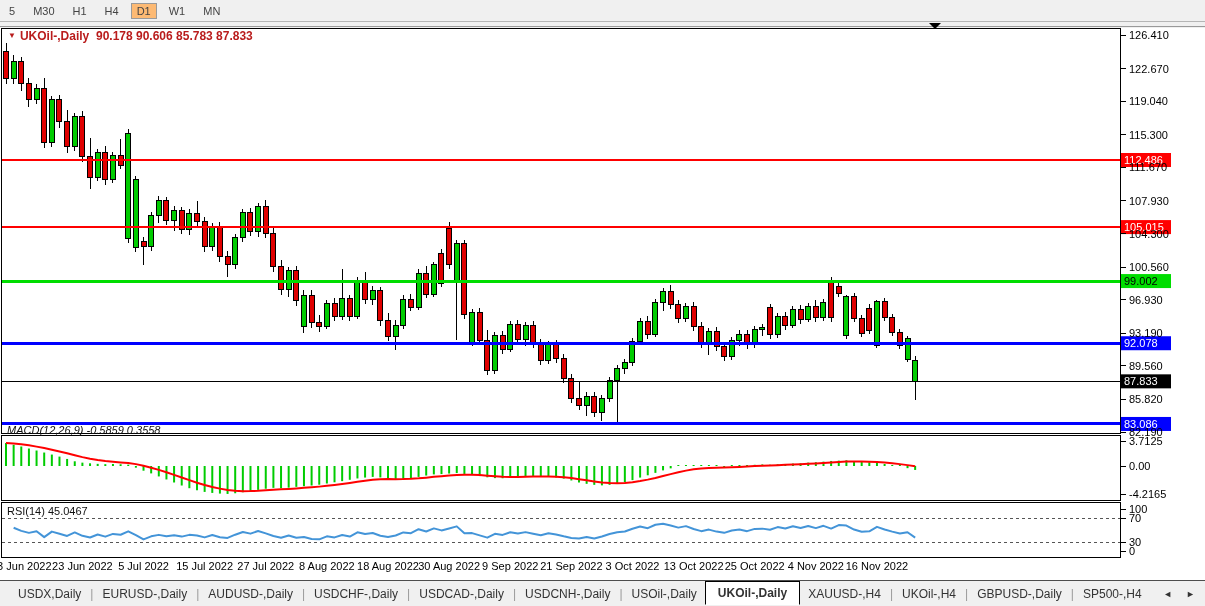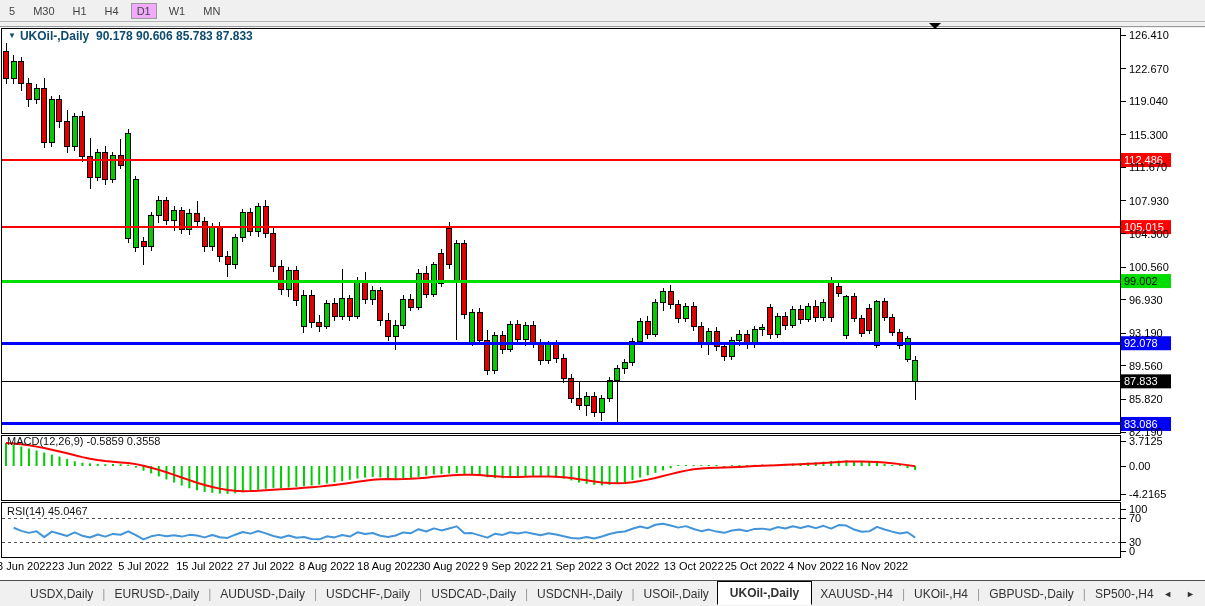--- a/index.html
+++ b/index.html
@@ -2,30 +2,30 @@
 <html><head>
 <meta charset="utf-8">
 <style>
   html,body{margin:0;padding:0;background:#fff;}
   .app{position:relative;width:1205px;height:606px;background:#fff;overflow:hidden;
        font-family:"Liberation Sans",sans-serif;-webkit-font-smoothing:none;}
   
   .tfbar{position:absolute;left:0;top:0;width:1205px;height:21px;background:#f0f0f0;
          border-bottom:1px solid #b5b5b5;display:flex;align-items:center;}
   .tf-item{font-size:11px;color:#444;padding:2px 6px;margin:0 3px;cursor:default;}
-  .tf-item.active{background:#f0abfc;border:1px solid #9a9a9a;padding:1px 5px;}
+  .tf-item.active{background:#fdba74;border:1px solid #9a9a9a;padding:1px 5px;}
   .gapstrip{position:absolute;left:0;top:22px;width:1205px;height:6px;background:#f0f0f0;}
   svg{position:absolute;left:0;top:22px;}
   
-  .chart-title{position:absolute;left:8px;top:29px;font-size:12px;font-weight:bold;color:#0c4a6e;z-index:5;}
+  .chart-title{position:absolute;left:8px;top:29px;font-size:12px;font-weight:bold;color:#b91c1c;z-index:5;}
   .chart-title .tri{font-size:8px;position:relative;top:-2px;margin-right:4px;}
   .ind-label{position:absolute;left:7px;font-size:11px;color:#111;z-index:5;}
   
   .tabbar{position:absolute;left:0;top:580px;width:1205px;height:26px;background:#f0f0f0;
-          border-top:1px solid #4d4d4d;display:flex;align-items:center;padding-left:28px;box-sizing:border-box;}
+          border-top:1px solid #4d4d4d;display:flex;align-items:center;padding-left:16px;box-sizing:border-box;}
   .tab{font-size:12px;color:#333;white-space:nowrap;padding:0 2px;cursor:default;}
   .tab.active{background:#fff;border:1px solid #000;border-bottom:1px solid #fff;
               font-weight:bold;padding:4px 12px;margin:0 6px;position:relative;top:-1px;}
   .tabsep{color:#999;margin:0 7px;font-size:12px;}
   .tab-arrows{margin-left:auto;padding-right:10px;display:flex;gap:14px;}
   .tab-arrow{font-size:9px;color:#333;cursor:default;}
 </style>
 </head>
 <body>
 
@@ -485,21 +485,21 @@
       <text x="754.7199999999999" y="548" font-size="11px" fill="#000" text-anchor="middle" font-family="&quot;Liberation Sans&quot;,sans-serif">25 Oct 2022</text>
       <text x="815.8399999999999" y="548" font-size="11px" fill="#000" text-anchor="middle" font-family="&quot;Liberation Sans&quot;,sans-serif">4 Nov 2022</text>
       <text x="876.9599999999999" y="548" font-size="11px" fill="#000" text-anchor="middle" font-family="&quot;Liberation Sans&quot;,sans-serif">16 Nov 2022</text>
       <polygon points="929,1 941,1 935,7" fill="#000"></polygon>
     </svg>
 
   <div class="chart-title">
     <span class="tri">▼</span><span>UKOil-,Daily</span>&nbsp;&nbsp;<span>90.178 90.606 85.783 87.833</span>
   </div>
 
-  <div class="ind-label" style="top:435px;">MACD(12,26,9) -0.5859 0.3558</div>
+  <div class="ind-label" style="top:424px;font-style:italic;">MACD(12,26,9) -0.5859 0.3558</div>
   <div class="ind-label" style="top:505px;">RSI(14) 45.0467</div>
 
   <div class="tabbar" id="tabbar">
       <span class="tab">USDX,Daily</span>
       <span class="tabsep">|</span>
       <span class="tab">EURUSD-,Daily</span>
       <span class="tabsep">|</span>
       <span class="tab">AUDUSD-,Daily</span>
       <span class="tabsep">|</span>
       <span class="tab">USDCHF-,Daily</span>

